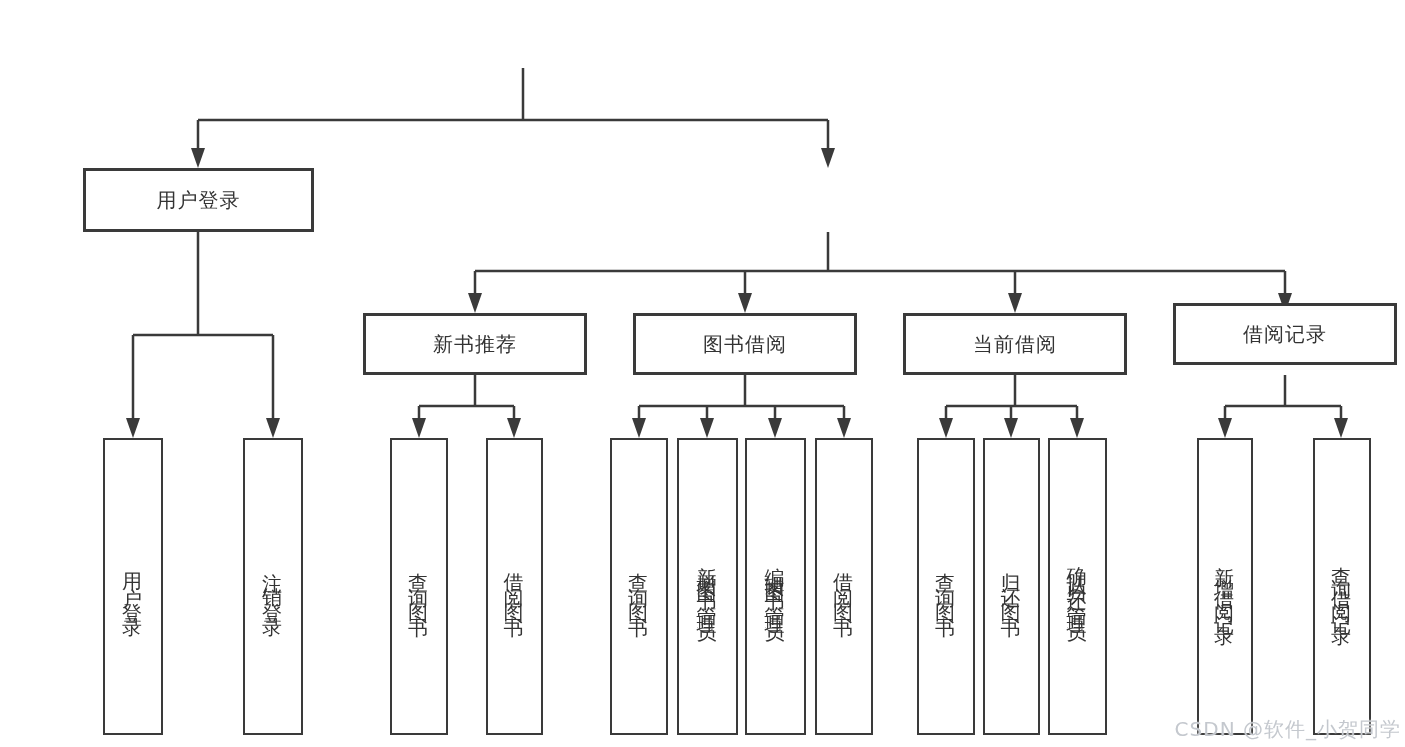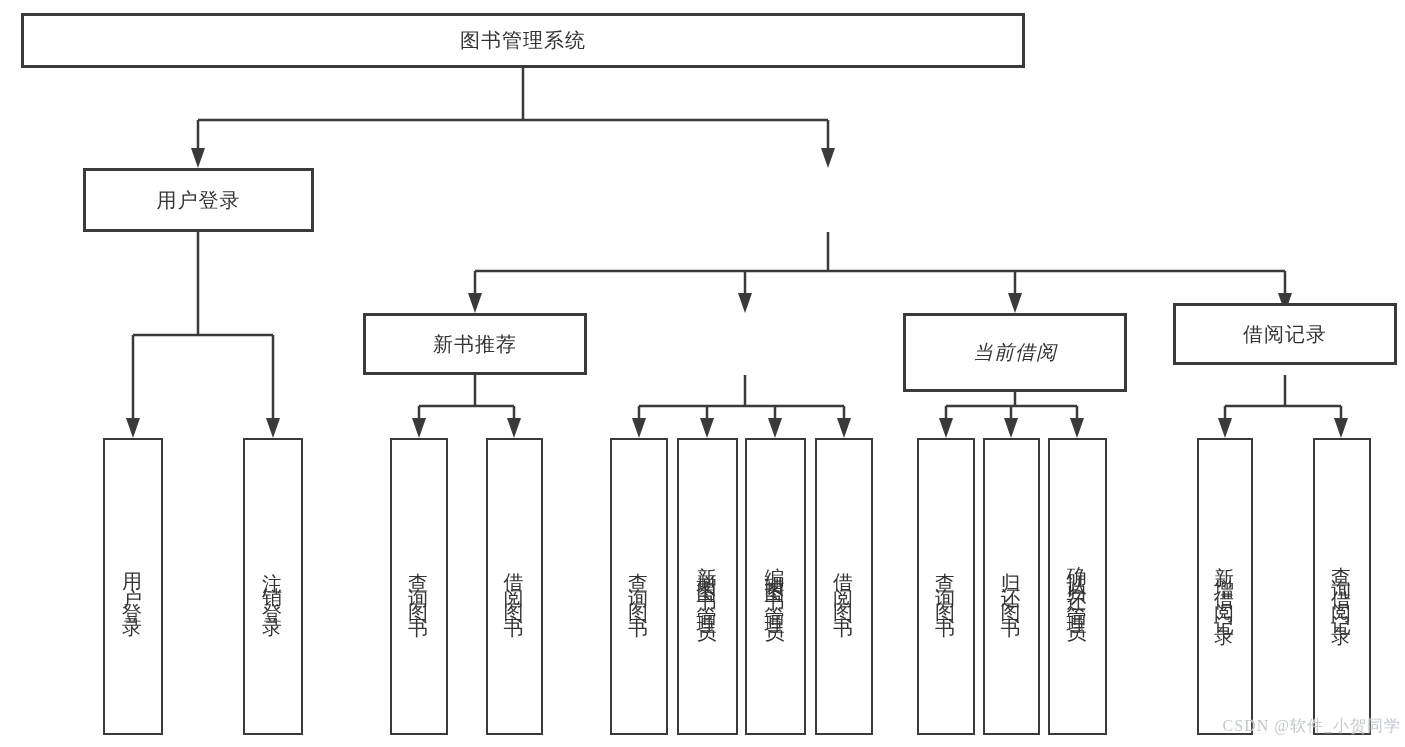--- a/index.html
+++ b/index.html
@@ -35,26 +35,25 @@
     text-orientation: mixed;
     white-space: normal;
   }
   .leaf--s { letter-spacing: 15px; }  
   .leaf--m { letter-spacing: 12px; }  
   .leaf--l { letter-spacing: 8px; }   
   #watermark {
     position: absolute;
     right: 4px;
     top: 716px;
-    font-size: 16px;
+    font-size: 20px;
     color: #c4c8ce;
     letter-spacing: 1px;
     text-shadow: 0 0 2px #ffffff;
     z-index: 5;
-    font-family: Liberation Serif, serif;
   }
 </style>
 </head>
 <body>
 
 <div id="stage">
 
   <svg id="connectors" viewBox="0 0 1405 747" xmlns="http://www.w3.org/2000/svg">
     <path fill="none" stroke="#3a3a3a" stroke-width="2.5" d="
       M523 68 V120  M198 120 H828  M198 120 V158  M828 120 V158
@@ -81,26 +80,26 @@
       <polygon points="775,438 768,418 782,418"></polygon>
       <polygon points="844,438 837,418 851,418"></polygon>
       <polygon points="946,438 939,418 953,418"></polygon>
       <polygon points="1011,438 1004,418 1018,418"></polygon>
       <polygon points="1077,438 1070,418 1084,418"></polygon>
       <polygon points="1225,438 1218,418 1232,418"></polygon>
       <polygon points="1341,438 1334,418 1348,418"></polygon>
     </g>
   </svg>
 
-  <div class="node" style="left:21px; top:13px; width:1004px; height:55px;">图书管理系统</div>
 
   <div class="node" style="left:83px; top:168px; width:231px; height:64px;">用户登录</div>
 
   <div class="node" style="left:363px; top:313px; width:224px; height:62px;text-align:center;">新书推荐</div>
-  <div class="node" style="left:903px; top:313px; width:224px; height:79px;font-style:italic;">当前借阅</div>
+  <div class="node" style="left:633px; top:313px; width:224px; height:62px;">图书借阅</div>
+  <div class="node" style="left:903px; top:313px; width:224px; height:62px;">当前借阅</div>
   <div class="node" style="left:1173px; top:303px; width:224px; height:62px;">借阅记录</div>
 
   <div class="node leaf leaf--s" style="left:103px; top:438px; width:60px; height:297px;">用户登录</div>
   <div class="node leaf leaf--s" style="left:243px; top:438px; width:60px; height:297px;">注销登录</div>
 
   <div class="node leaf leaf--s" style="left:390px; top:438px; width:58px; height:297px;">查询图书</div>
   <div class="node leaf leaf--s" style="left:486px; top:438px; width:57px; height:297px;">借阅图书</div>
 
   <div class="node leaf leaf--s" style="left:610px; top:438px; width:58px; height:297px;">查询图书</div>
   <div class="node leaf leaf--l" style="left:677px; top:438px; width:61px; height:297px;">新增图书（管理员）</div>

